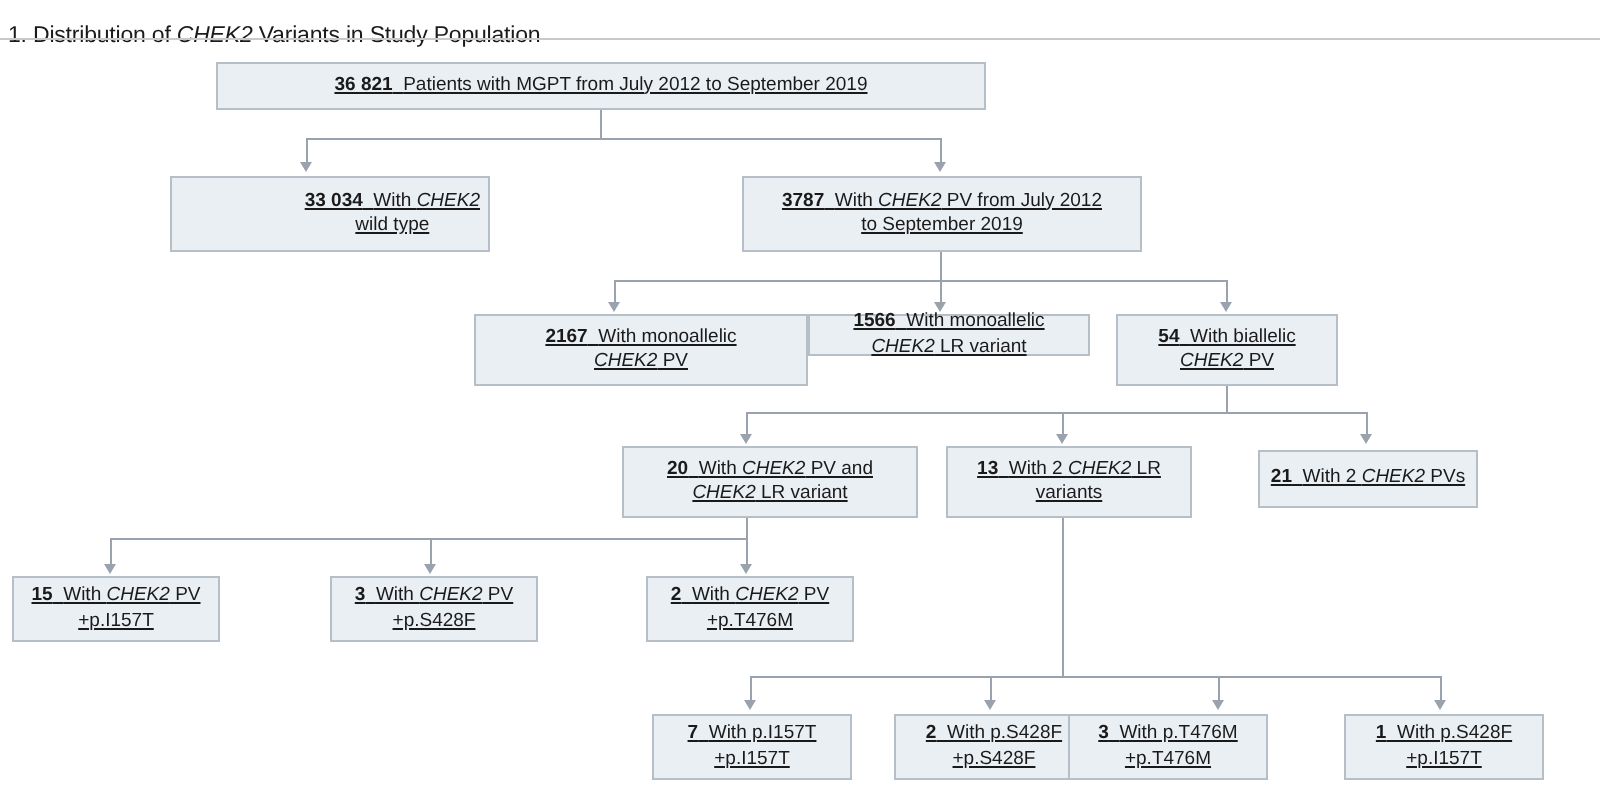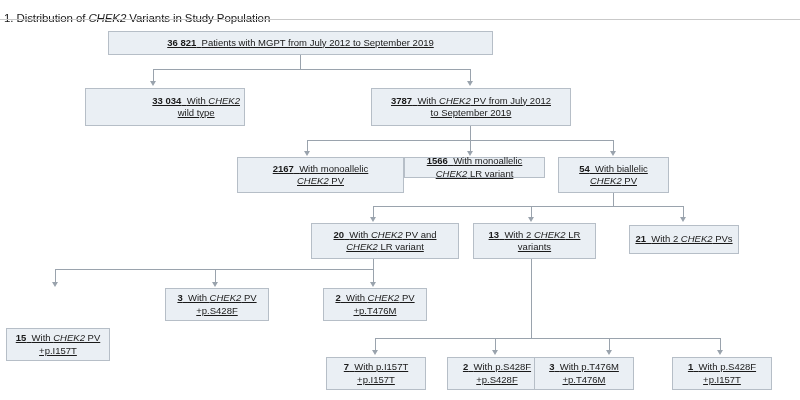--- a/index.html
+++ b/index.html
@@ -187,21 +187,21 @@
   <div class="hline" style="left:375px; top:338px; width:345px;"></div>
   <div class="vline" style="left:375px; top:338px; height:12px;"></div>
   <div class="vline" style="left:495px; top:338px; height:12px;"></div>
   <div class="vline" style="left:609px; top:338px; height:12px;"></div>
   <div class="vline" style="left:720px; top:338px; height:12px;"></div>
   <div class="arrow" style="left:372px; top:350px;"></div>
   <div class="arrow" style="left:492px; top:350px;"></div>
   <div class="arrow" style="left:606px; top:350px;"></div>
   <div class="arrow" style="left:717px; top:350px;"></div>
 
-  <div class="node" style="left:6px; top:288px; width:104px; height:33px;margin-top:40px;">
+  <div class="node" style="left:6px; top:288px; width:104px; height:33px;">
     <span class="inner">
       <span class="ln"><span class="num">15</span>&nbsp;
         <span>With </span><span class="ital">CHEK2</span><span> PV</span></span>
       <span class="ln">+p.I157T</span>
     </span>
   </div>
 
   <div class="node" style="left:165px; top:288px; width:104px; height:33px;">
     <span class="inner">
       <span class="ln"><span class="num">3</span>&nbsp;

